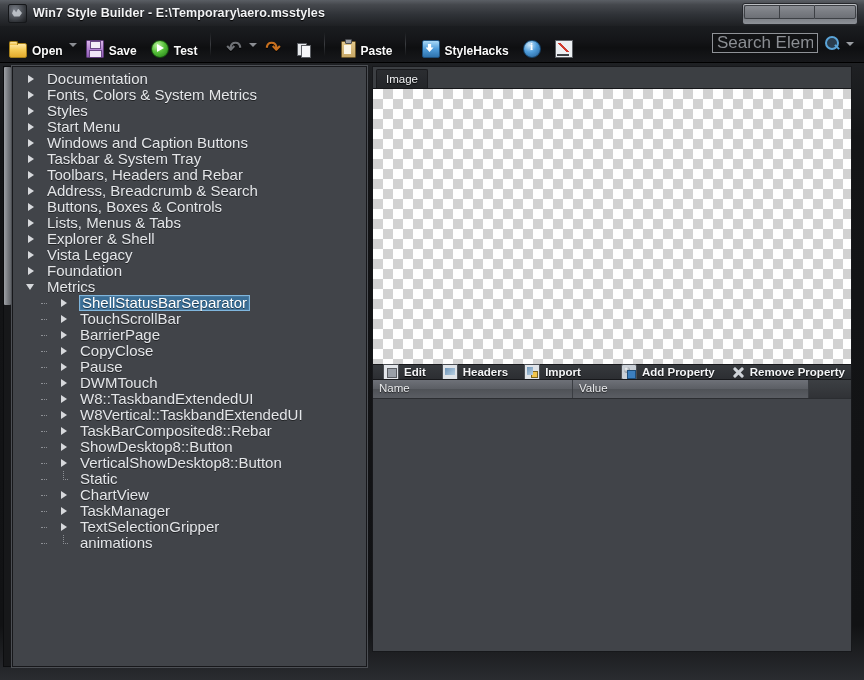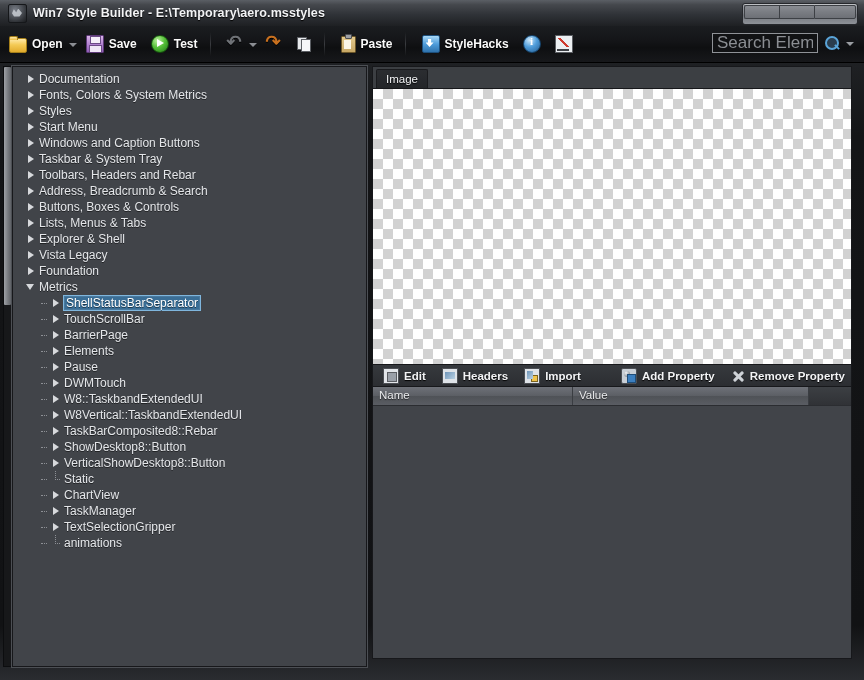--- a/index.html
+++ b/index.html
@@ -78,21 +78,21 @@
 
   
   .toolbar {
     position: absolute; left: 0; top: 26px;
     width: 864px; height: 36px;
     background: linear-gradient(180deg,#1b1d20 0%, #141518 40%, #0e0f11 60%, #17181b 100%);
     border-bottom: 1px solid #000;
     display: flex; align-items: center;
   }
   .tb-item {
-    display: flex; align-items: center;
+    display: flex; align-items: flex-end;
     height: 28px;
     padding: 0 5px;
     margin-left: 4px;
     border-radius: 3px;
     cursor: default;
     white-space: nowrap;
   }
   .tb-label {
     font-size: 12px; font-weight: bold;
     color: #fafafa;
@@ -272,24 +272,25 @@
     background: #414449;
     border: 1px solid #17181b;
     box-shadow: 0 0 0 1px #4c4f54;
     overflow: hidden;
     box-sizing: border-box;
   }
   .tree-inner { padding: 4px 0 0 0; }
   .tree-row {
     display: flex; align-items: center;
     height: 16px;
-    font-size: 12px;
+    font-size: 15px;
     color: #e4e6e9;
     white-space: nowrap;
     cursor: default;
+    gap: 8px;
   }
   .tree-row .lbl { line-height: 16px; text-shadow: 0 1px 0 rgba(0,0,0,.5); }
   .tw {
     width: 16px; height: 16px; position: relative; flex: 0 0 auto;
   }
   .tw.collapsed::after{
     content:""; position:absolute; left:5px; top:4px;
     border-left: 6px solid #d7d9dc;
     border-top: 4px solid transparent;
     border-bottom: 4px solid transparent;
@@ -377,21 +378,21 @@
     background-color: #ffffff;
     background-image:
       linear-gradient(45deg, #d2d2d2 25%, transparent 25%, transparent 75%, #d2d2d2 75%, #d2d2d2),
       linear-gradient(45deg, #d2d2d2 25%, transparent 25%, transparent 75%, #d2d2d2 75%, #d2d2d2);
     background-size: 20px 20px;
     background-position: 0 0, 10px 10px;
     overflow: hidden;
   }
   .prop-toolbar {
     position: relative;
-    height: 21px;
+    height: 14px;
     display: flex; align-items: center;
     background: linear-gradient(180deg,#36393d 0%, #2c2e32 100%);
     border-left: 1px solid #17181b;
     border-right: 1px solid #17181b;
     box-sizing: border-box;
   }
   .pt-btn {
     display: flex; align-items: center;
     height: 20px;
     padding: 0 6px;
@@ -620,21 +621,21 @@
           <span class="lbl">TouchScrollBar</span>
         </div>
         <div class="tree-row indent-2">
           <span class="connector"></span>
           <span class="tw collapsed"></span>
           <span class="lbl">BarrierPage</span>
         </div>
         <div class="tree-row indent-2">
           <span class="connector"></span>
           <span class="tw collapsed"></span>
-          <span class="lbl">Elements</span>
+          <span class="lbl">CopyClose</span>
         </div>
         <div class="tree-row indent-2">
           <span class="connector"></span>
           <span class="tw collapsed"></span>
           <span class="lbl">Pause</span>
         </div>
         <div class="tree-row indent-2">
           <span class="connector"></span>
           <span class="tw collapsed"></span>
           <span class="lbl">DWMTouch</span>

